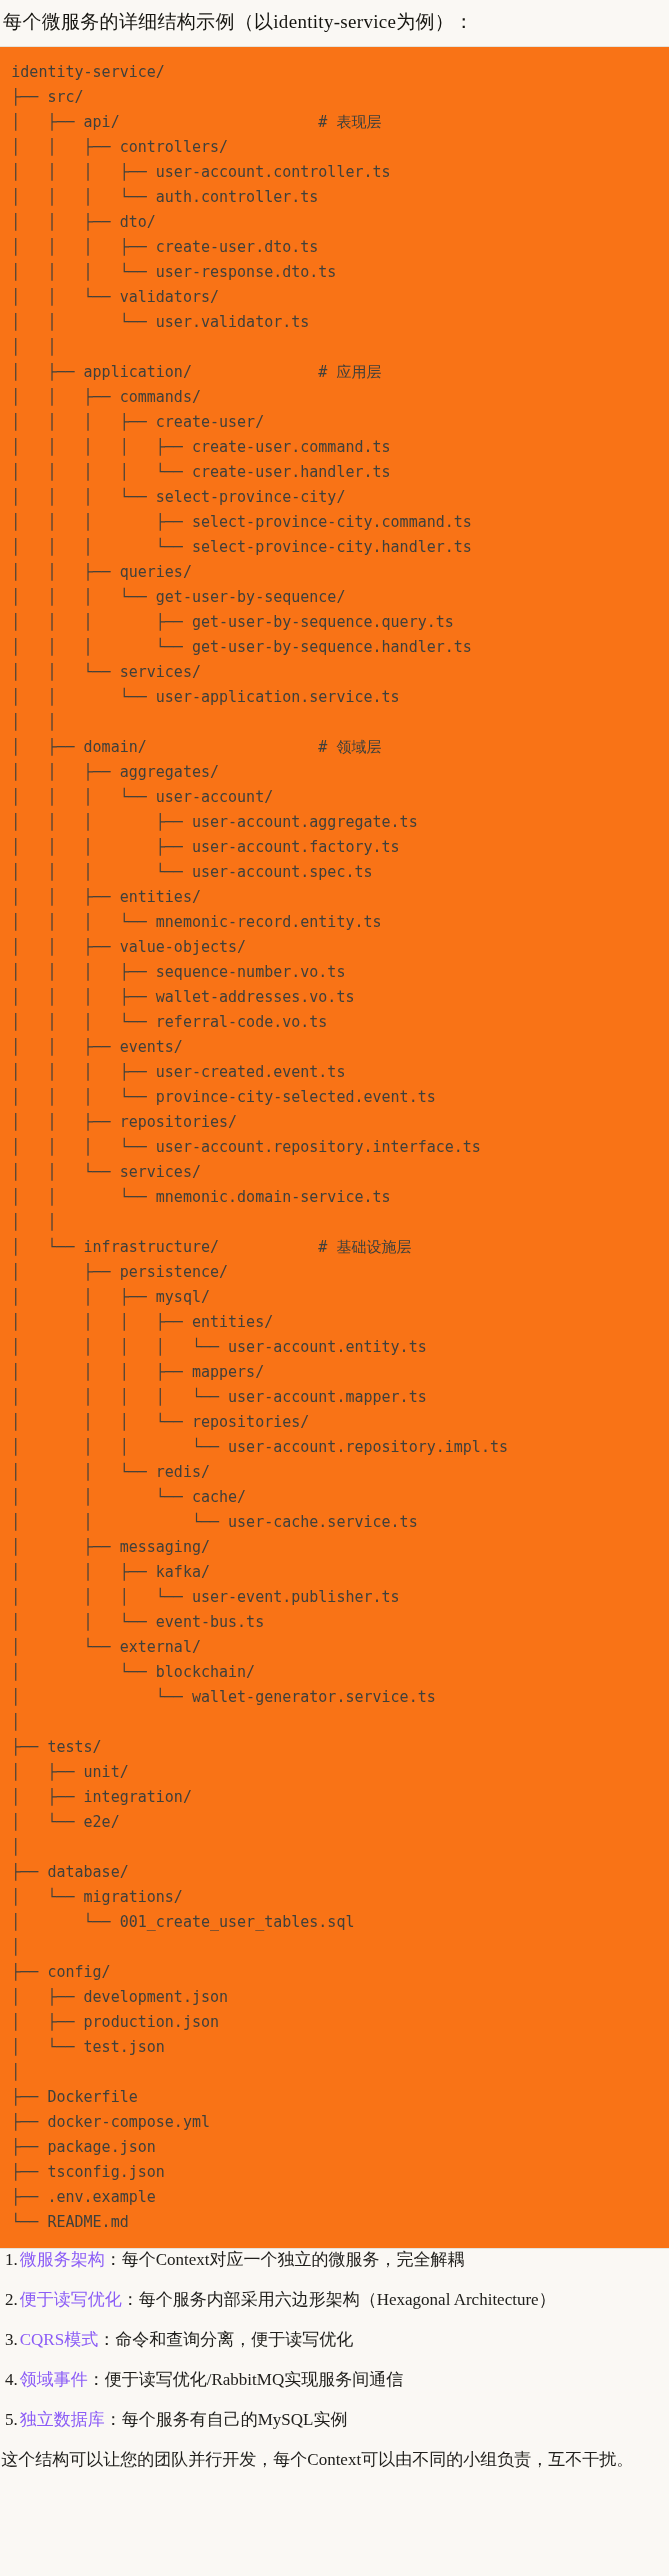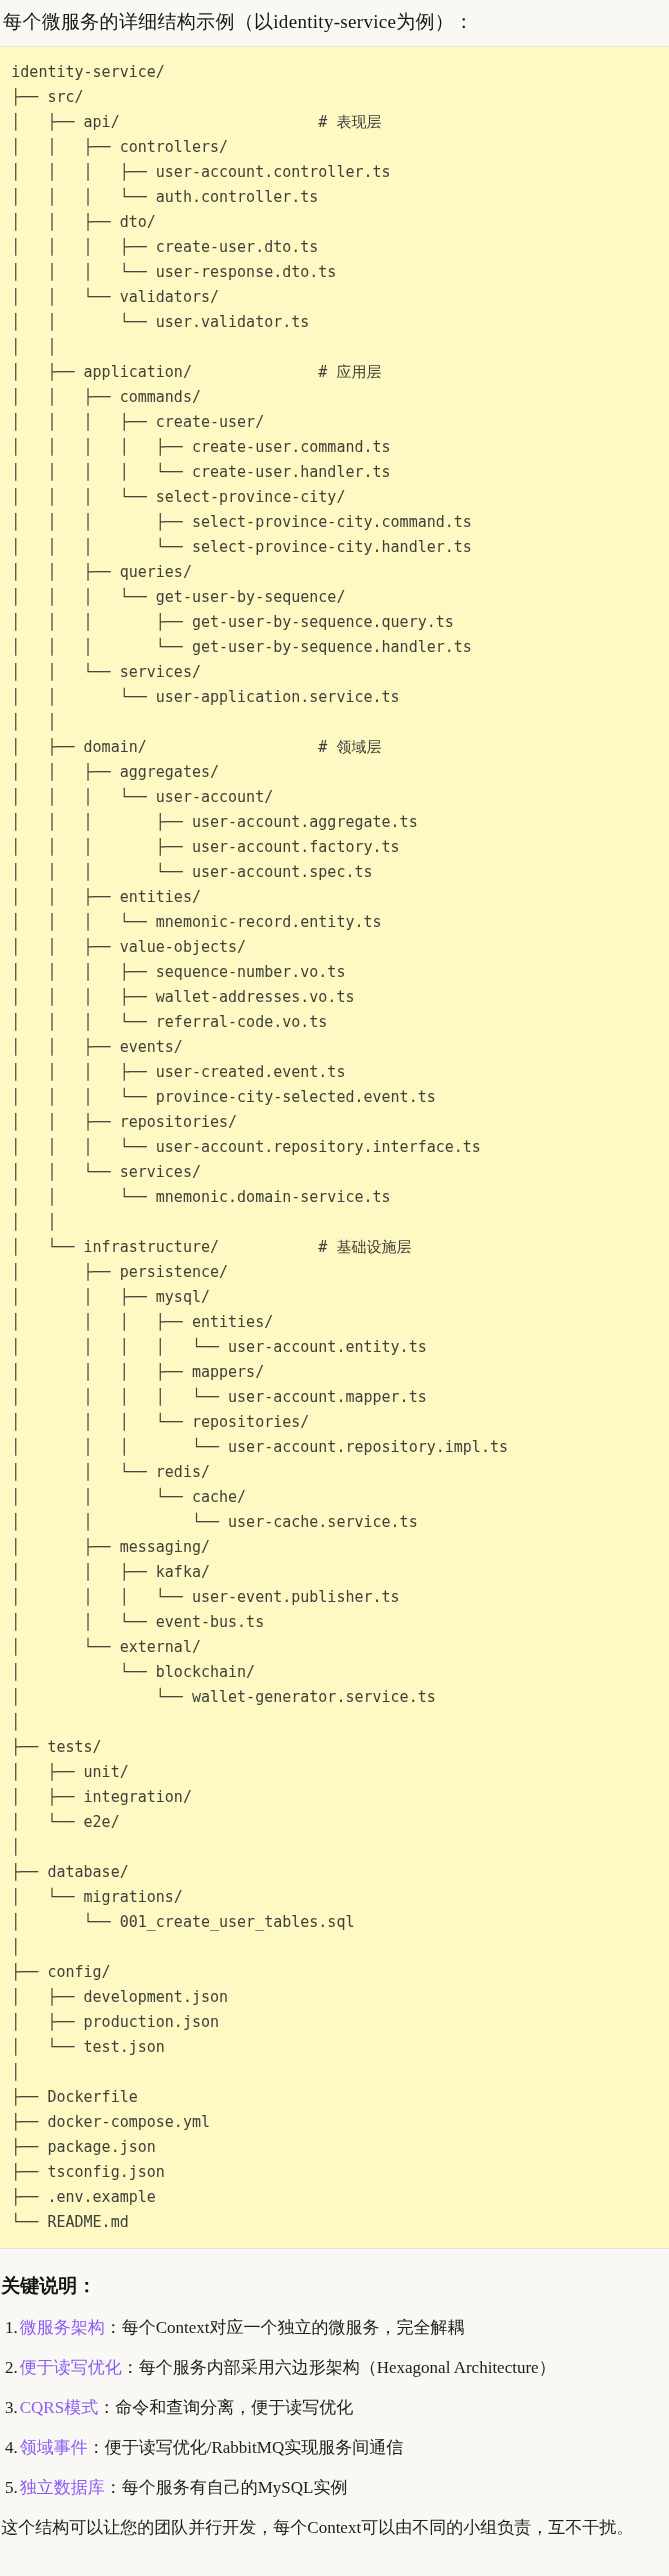--- a/index.html
+++ b/index.html
@@ -17,21 +17,21 @@
     margin: 8.8px 0 12.5px 3.1px;
     font-size: 19px;
     line-height: 25px;
     font-weight: normal;
     color: #15140F;
     letter-spacing: 0.3px;
   }
   pre.tree {
     margin: 0;
     padding: 13px 11.3px;
-    background: #fef9c3;
+    background: #f97316;
     border-top: 0.6px solid #E5E3DC;
     border-bottom: 0.6px solid #E5E3DC;
     font-family: "DejaVu Sans Mono", "Liberation Mono", monospace;
     font-size: 15px;
     line-height: 25px;
     color: #40403B;
     white-space: pre;
     overflow: hidden;
   }
   .notes {
@@ -153,21 +153,20 @@
 │   └── test.json
 │
 ├── Dockerfile
 ├── docker-compose.yml
 ├── package.json
 ├── tsconfig.json
 ├── .env.example
 └── README.md</pre>
 
   <div class="notes">
-    <h2 class="notes-heading">关键说明：</h2>
 
     <div class="note-item"><span class="num">1.</span><span class="note-label">微服务架构</span><span class="note-text">：每个Context对应一个独立的微服务，完全解耦</span></div>
 
     <div class="note-item"><span class="num">2.</span><span class="note-label">便于读写优化</span><span class="note-text">：每个服务内部采用六边形架构（Hexagonal Architecture）</span></div>
 
     <div class="note-item"><span class="num">3.</span><span class="note-label">CQRS模式</span><span class="note-text">：命令和查询分离，便于读写优化</span></div>
 
     <div class="note-item"><span class="num">4.</span><span class="note-label">领域事件</span><span class="note-text">：便于读写优化/RabbitMQ实现服务间通信</span></div>
 
     <div class="note-item"><span class="num">5.</span><span class="note-label">独立数据库</span><span class="note-text">：每个服务有自己的MySQL实例</span></div>

